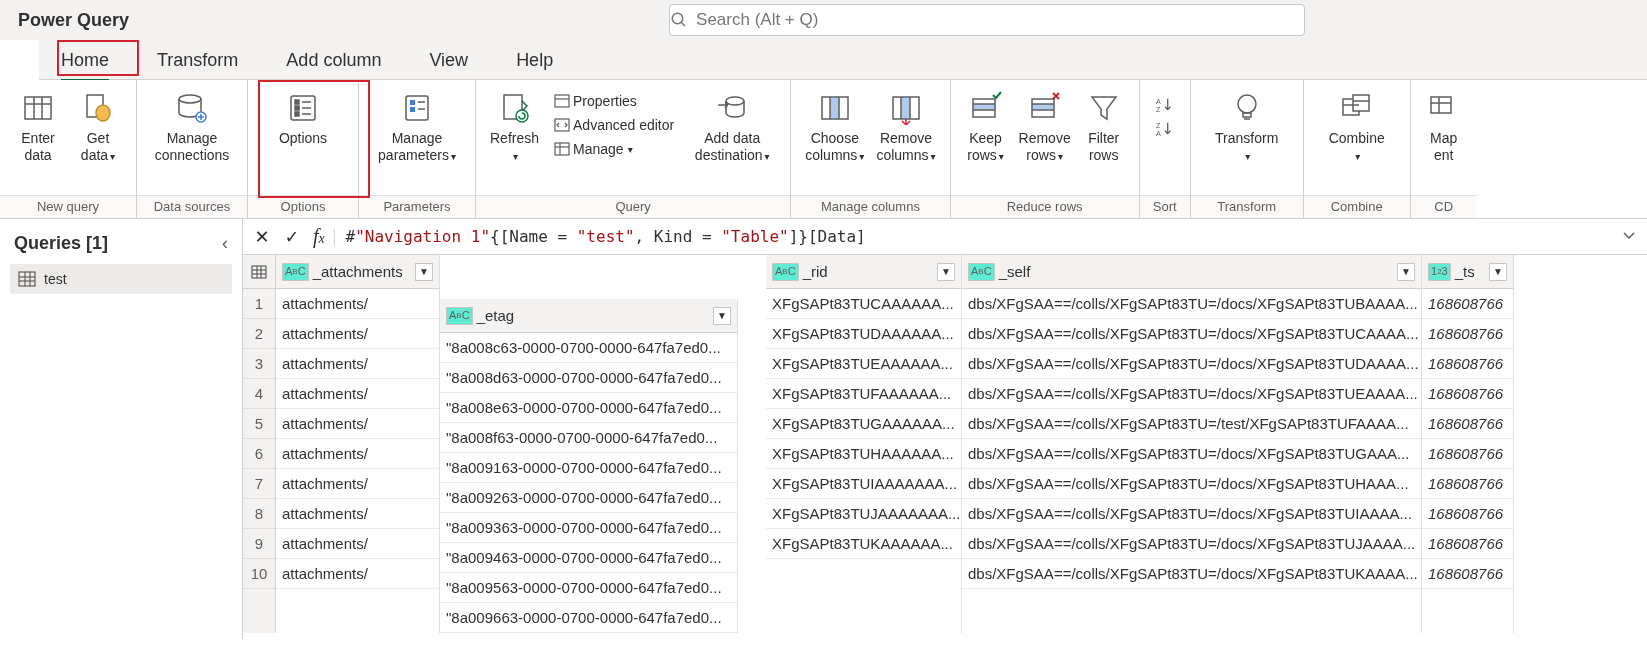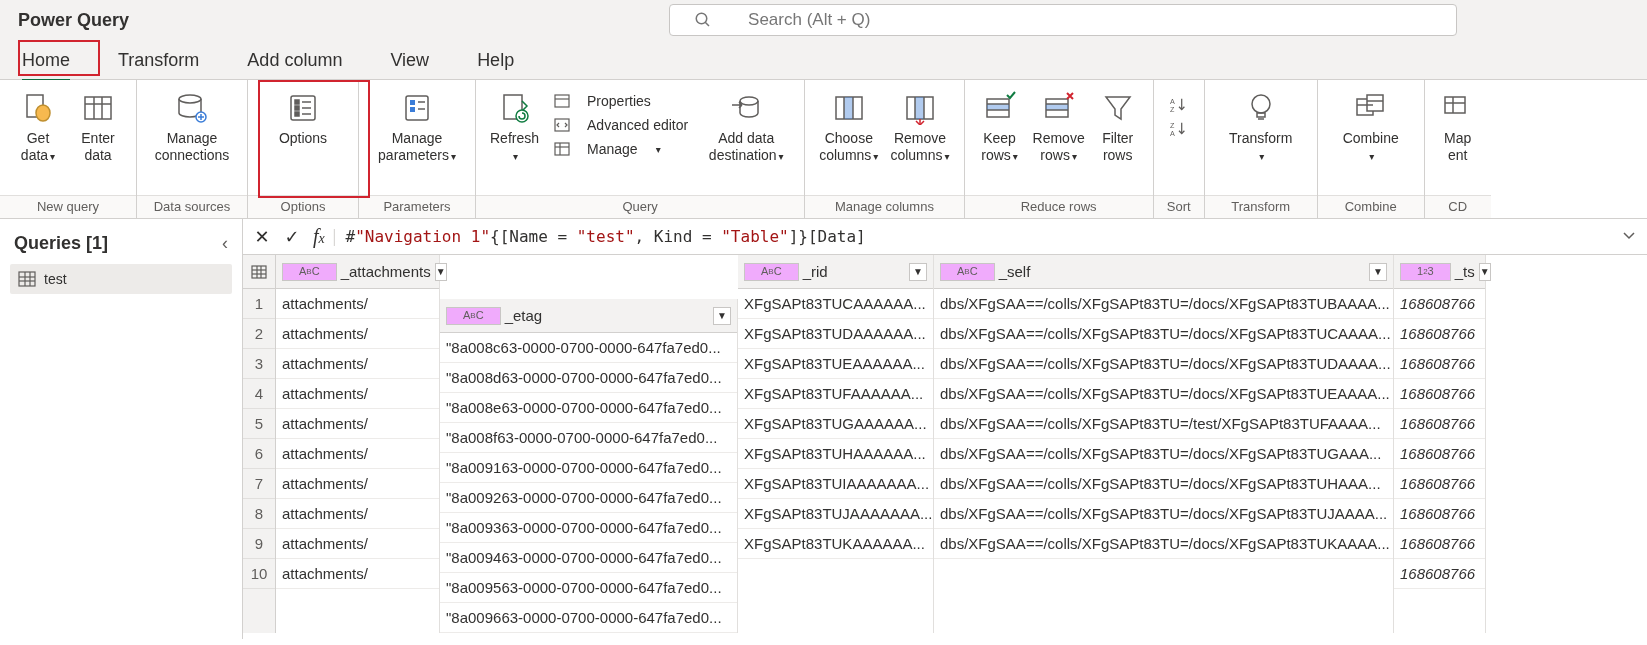--- a/index.html
+++ b/index.html
@@ -24,41 +24,41 @@
     font-weight: 600;
     color: #323130;
   }
   .search-wrap {
     margin-left: 540px;
     display: flex;
     align-items: center;
     border: 1px solid #c8c6c4;
     border-radius: 4px;
     background: #fff;
-    padding: 4px 24px;
-    width: 788px;
+    padding: 4px 0;
+    width: 636px;
     height: 32px;
-    gap: 28px;
   }
   .search-wrap svg { flex: 0 0 auto; }
   .search-text {
     margin-left: 8px;
     color: #767676;
     font-size: 17px;
   }
   
   .tabs {
     display: flex;
     align-items: center;
     background: #f3f2f1;
     border-bottom: 1px solid #d2d0ce;
     height: 40px;
     padding-left: 22px;
     gap: 48px;
     position: relative;
+    margin-left: 39px;
   }
   .tab {
     font-size: 18px;
     color: #323130;
     padding: 6px 0;
     cursor: pointer;
     line-height: 1;
   }
   .tab.active {
     position: relative;
@@ -134,21 +134,21 @@
   .chev { font-size: 10px; color: #323130; margin-left: 2px; }
   .small-stack {
     display: flex;
     flex-direction: column;
     gap: 2px;
     padding: 4px 4px;
   }
   .small-item {
     display: flex;
     align-items: center;
-    gap: 16px;
+    gap: 2px;
     padding: 2px 4px;
     cursor: pointer;
     white-space: nowrap;
     font-size: 14px;
   }
   .small-item .mini-icon {
     width: 18px; height: 18px; display: flex; align-items: center; justify-content: center;
   }
   .highlight-options {
     position: absolute;
@@ -264,23 +264,23 @@
     display: flex;
     align-items: center;
     background: #f3f2f1;
     border-bottom: 1px solid #d2d0ce;
     padding: 0 6px;
     gap: 4px;
     font-size: 15px;
   }
   .colhdr .type-badge {
     font-size: 11px;
-    background: #f0abfc;
+    background: #5eead4;
     border: 1px solid #c8c6c4;
-    padding: 0 16px;
+    padding: 0 2px;
     color: #605e5c;
     display: inline-flex;
     align-items: center;
     height: 18px;
     line-height: 1;
   }
   .colhdr .col-name { flex: 1; }
   .colhdr .filter-btn {
     width: 18px; height: 18px;
     border: 1px solid #c8c6c4;
@@ -324,38 +324,38 @@
 </div>
 
 <div class="ribbon">
   <div class="highlight-options"></div>
 
   <div class="ribbon-group">
     <div class="group-items">
       <div class="btn">
         <span class="icon-slot">
           <svg width="34" height="34" viewBox="0 0 34 34" fill="none" stroke="#605e5c" stroke-width="1.5">
-              <path d="M6 4h16v22l-5-5v5H6z"></path>
-              <ellipse cx="22" cy="22" rx="7" ry="8" fill="#f7b94f" stroke="#bf8f2f"></ellipse>
-            </svg>
-        </span>
-        <span class="btn-label"><span>Get
-data</span><span class="chev">▾</span></span>
-      </div>
-      <div class="btn">
-        <span class="icon-slot">
-          <svg width="34" height="34" viewBox="0 0 34 34" fill="none" stroke="#605e5c" stroke-width="1.5">
               <rect x="4" y="6" width="26" height="22"></rect>
               <line x1="4" y1="13" x2="30" y2="13"></line>
               <line x1="13" y1="6" x2="13" y2="28"></line>
               <line x1="21" y1="6" x2="21" y2="28"></line>
             </svg>
         </span>
         <span class="btn-label">Enter
 data</span>
+      </div>
+      <div class="btn">
+        <span class="icon-slot">
+          <svg width="34" height="34" viewBox="0 0 34 34" fill="none" stroke="#605e5c" stroke-width="1.5">
+              <path d="M6 4h16v22l-5-5v5H6z"></path>
+              <ellipse cx="22" cy="22" rx="7" ry="8" fill="#f7b94f" stroke="#bf8f2f"></ellipse>
+            </svg>
+        </span>
+        <span class="btn-label"><span>Get
+data</span><span class="chev">▾</span></span>
       </div>
     </div>
     <div class="group-name">New query</div>
   </div>
 
   <div class="ribbon-group">
     <div class="group-items">
       <div class="btn" style="min-width:94px">
         <span class="icon-slot">
           <svg width="34" height="34" viewBox="0 0 34 34" fill="none" stroke="#605e5c" stroke-width="1.5">
@@ -711,21 +711,21 @@
             <div class="cell">"8a008d63-0000-0700-0000-647fa7ed0...</div>
             <div class="cell">"8a008e63-0000-0700-0000-647fa7ed0...</div>
             <div class="cell">"8a008f63-0000-0700-0000-647fa7ed0...</div>
             <div class="cell">"8a009163-0000-0700-0000-647fa7ed0...</div>
             <div class="cell">"8a009263-0000-0700-0000-647fa7ed0...</div>
             <div class="cell">"8a009363-0000-0700-0000-647fa7ed0...</div>
             <div class="cell">"8a009463-0000-0700-0000-647fa7ed0...</div>
             <div class="cell">"8a009563-0000-0700-0000-647fa7ed0...</div>
             <div class="cell">"8a009663-0000-0700-0000-647fa7ed0...</div>
           </div>
-          <div class="data-col" style="width: 196px;">
+          <div class="data-col" style="width: 196px; margin-left: 28px;">
             <div class="colhdr">
               <span class="type-badge">A<sup style="font-size:8px">B</sup>C</span>
               <span class="col-name">_rid</span>
               <span class="filter-btn">▼</span>
             </div>
             <div class="cell">XFgSAPt83TUCAAAAAA...</div>
             <div class="cell">XFgSAPt83TUDAAAAAA...</div>
             <div class="cell">XFgSAPt83TUEAAAAAA...</div>
             <div class="cell">XFgSAPt83TUFAAAAAA...</div>
             <div class="cell">XFgSAPt83TUGAAAAAA...</div>
@@ -740,20 +740,21 @@
               <span class="col-name">_self</span>
               <span class="filter-btn">▼</span>
             </div>
             <div class="cell">dbs/XFgSAA==/colls/XFgSAPt83TU=/docs/XFgSAPt83TUBAAAA...</div>
             <div class="cell">dbs/XFgSAA==/colls/XFgSAPt83TU=/docs/XFgSAPt83TUCAAAA...</div>
             <div class="cell">dbs/XFgSAA==/colls/XFgSAPt83TU=/docs/XFgSAPt83TUDAAAA...</div>
             <div class="cell">dbs/XFgSAA==/colls/XFgSAPt83TU=/docs/XFgSAPt83TUEAAAA...</div>
             <div class="cell">dbs/XFgSAA==/colls/XFgSAPt83TU=/test/XFgSAPt83TUFAAAA...</div>
             <div class="cell">dbs/XFgSAA==/colls/XFgSAPt83TU=/docs/XFgSAPt83TUGAAA...</div>
             <div class="cell">dbs/XFgSAA==/colls/XFgSAPt83TU=/docs/XFgSAPt83TUHAAA...</div>
+            <div class="cell">dbs/XFgSAA==/colls/XFgSAPt83TU=/docs/XFgSAPt83TUIAAAA...</div>
             <div class="cell">dbs/XFgSAA==/colls/XFgSAPt83TU=/docs/XFgSAPt83TUJAAAA...</div>
             <div class="cell">dbs/XFgSAA==/colls/XFgSAPt83TU=/docs/XFgSAPt83TUKAAAA...</div>
           </div>
           <div class="data-col" style="width: 92px;">
             <div class="colhdr">
               <span class="type-badge">1<sup style="font-size:8px">2</sup>3</span>
               <span class="col-name">_ts</span>
               <span class="filter-btn">▼</span>
             </div>
             <div class="cell num">168608766</div>

